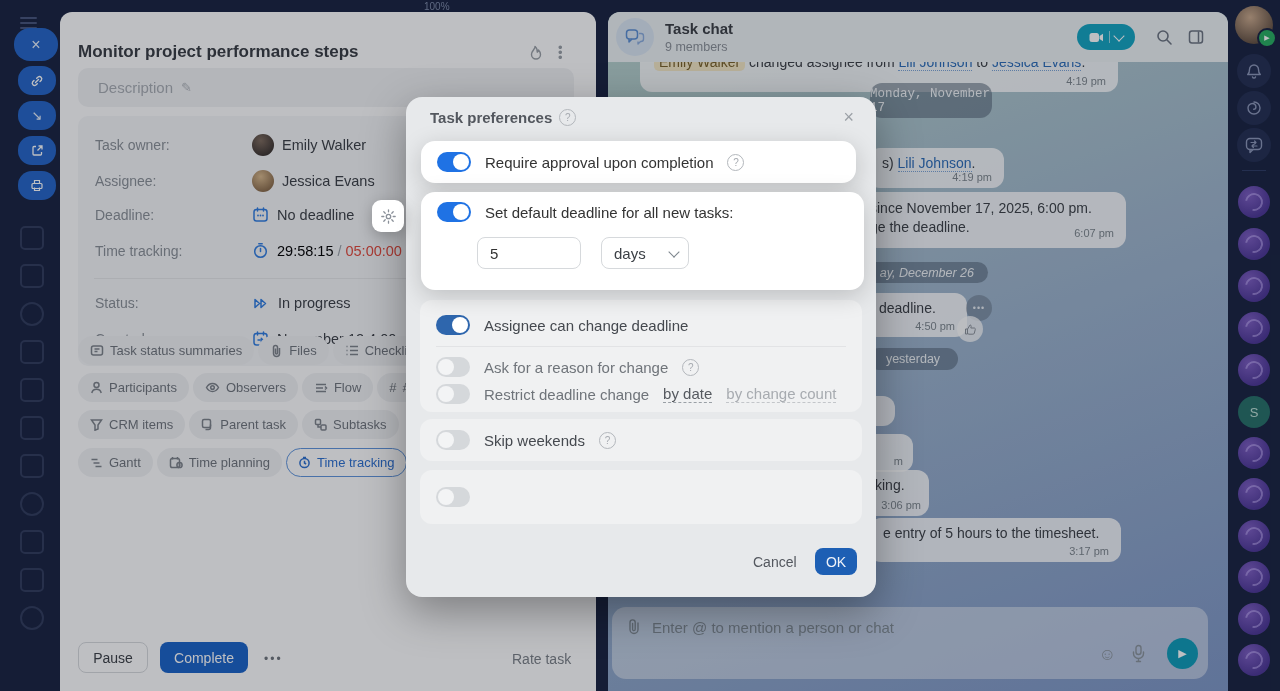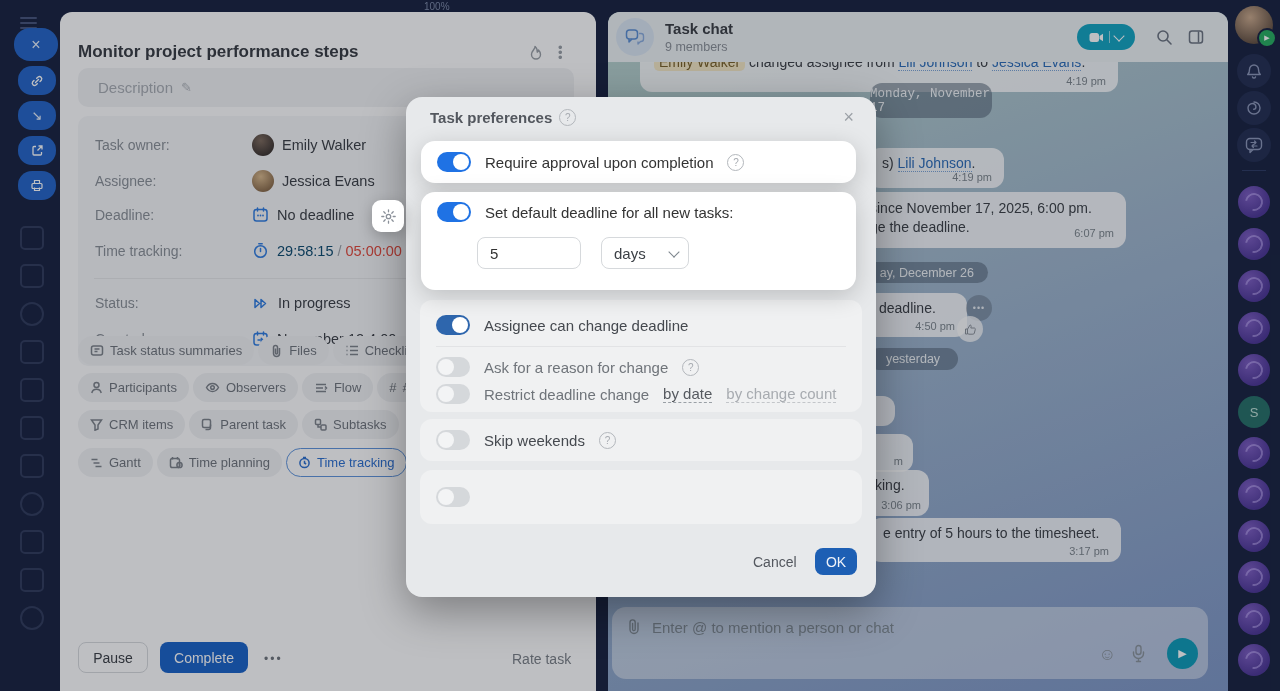--- a/index.html
+++ b/index.html
@@ -73,21 +73,21 @@
   .tgl .knob{position:absolute;top:2px;width:16px;height:16px;border-radius:50%;background:#fff;}
   .tgl.on{background:#1f72e4;}
   .tgl.on .knob{right:2px;}
   .tgl.off{background:#d5d8db;}
   .tgl.off .knob{left:2px;background:#f3f4f5;}
   .tgl.dim.on{background:#2e66ad;}
   .mrow{display:flex;align-items:center;gap:14px;font-size:15px;color:#45494f;}
   .dashu{border-bottom:1px dashed #9aa0a6;}
   .mfooter-cancel{position:absolute;left:347px;top:457px;font-size:14px;color:#53575e;}
   .mfooter-ok{position:absolute;left:409px;top:451px;width:42px;height:27px;background:#1d5fb4;color:#eef2f8;border-radius:8px;display:flex;align-items:center;justify-content:center;font-size:14px;}
-  .spot{position:absolute;background:#ffffff;border-radius:14px;z-index:40;box-shadow:0 6px 24px rgba(0,0,0,.18);}
+  .spot{position:absolute;background:#ffffff;border-radius:14px;z-index:40;box-shadow:0 6px 24px rgba(0,0,0,.18);padding-left:8px;}
   .spotrow{display:flex;align-items:center;gap:14px;font-size:15px;color:#333;}
   .numinput{position:absolute;left:56px;top:45px;width:104px;height:32px;border:1px solid #d6d9dc;border-radius:8px;font-size:15px;color:#333;padding-left:12px;box-sizing:border-box;font-family:"Liberation Sans",sans-serif;background:#fff;}
   .unitsel{position:absolute;left:180px;top:45px;width:88px;height:32px;border:1px solid #d6d9dc;border-radius:8px;display:flex;align-items:center;justify-content:space-between;padding:0 10px 0 12px;box-sizing:border-box;font-size:15px;color:#3c4046;background:#fff;}
   .gearspot{position:absolute;left:372px;top:200px;width:32px;height:32px;background:#fff;border-radius:9px;z-index:40;box-shadow:0 4px 14px rgba(0,0,0,.22);display:flex;align-items:center;justify-content:center;color:#8a9099;font-size:15px;}
   .chev{display:inline-block;width:7px;height:7px;border-right:1.6px solid #7c858c;border-bottom:1.6px solid #7c858c;transform:rotate(45deg);margin-top:-3px;}
 </style>
 </head>
 <body>
 
 <div class="stage">
@@ -178,21 +178,21 @@
           <span>No deadline</span>
         </span>
       </div>
       <div class="frow" style="top:126px;">
         <span class="flabel">Time tracking:</span>
         <span class="fval" style="gap:4px;">
           <svg width="17" height="17" viewBox="0 0 17 17" style="margin-right:4px;">
               <circle cx="8.5" cy="9.5" r="5.8" stroke="#2f7de1" stroke-width="1.5" fill="none"></circle>
               <path d="M6.8 1.8h3.4M8.5 6.5v3" stroke="#2f7de1" stroke-width="1.5" stroke-linecap="round"></path>
             </svg>
-          <span style="color:#0c4a6e;">29:58:15</span>
+          <span style="color:#000000;">29:58:15</span>
           <span style="color:#9aa0a6;">/</span>
           <span style="color:#e2493b;">05:00:00</span>
         </span>
       </div>
       <div class="fdivider"></div>
       <div class="frow" style="top:179px;">
         <span class="flabel">Status:</span>
         <span class="fval">
           <svg width="18" height="15" viewBox="0 0 18 15">
               <path d="M3 3.5l4.5 4L3 11.5zM9 3.5l4.5 4L9 11.5z" stroke="#2f7de1" stroke-width="1.5" fill="none" stroke-linejoin="round"></path>
@@ -336,21 +336,21 @@
       <a class="clink">Lili Johnson</a><span>.</span>
       <div class="btime">4:19 pm</div>
     </div>
 
     <div class="bubble" style="left:248px;top:180px;width:270px;height:56px;padding:7px 14px;box-sizing:border-box;line-height:19px;">
       <div>since November 17, 2025, 6:00 pm.</div>
       <div>ge the deadline.</div>
       <div class="btime">6:07 pm</div>
     </div>
 
-    <div class="datechip" style="left:234px;top:250px;width:146px;height:21px;justify-content:flex-end;padding-right:14px;box-sizing:border-box;">ay, December 26</div>
+    <div class="datechip" style="left:234px;top:250px;width:146px;height:21px;justify-content:flex-end;padding-right:14px;box-sizing:border-box;font-style:italic;">ay, December 26</div>
 
     <div class="bubble" style="left:257px;top:281px;width:102px;height:44px;padding:7px 14px;box-sizing:border-box;">
       <span>deadline.</span>
       <div class="btime">4:50 pm</div>
     </div>
     <div class="reactbtn" style="left:358px;top:283px;background:rgba(90,104,120,.45);color:#e8edf2;font-size:9px;letter-spacing:1px;">•••</div>
     <div class="reactbtn" style="left:349px;top:304px;">
       <svg width="13" height="13" viewBox="0 0 13 13">
           <path d="M1.5 6h2v5h-2zM3.5 10.5V6.2L6 2c.8 0 1.4.6 1.2 1.5L6.8 5h3.4c.8 0 1.3.7 1.1 1.4l-1 3.8a1.4 1.4 0 0 1-1.4 1h-4z" stroke="#8a9097" stroke-width="1" fill="none" stroke-linejoin="round"></path>
         </svg>

